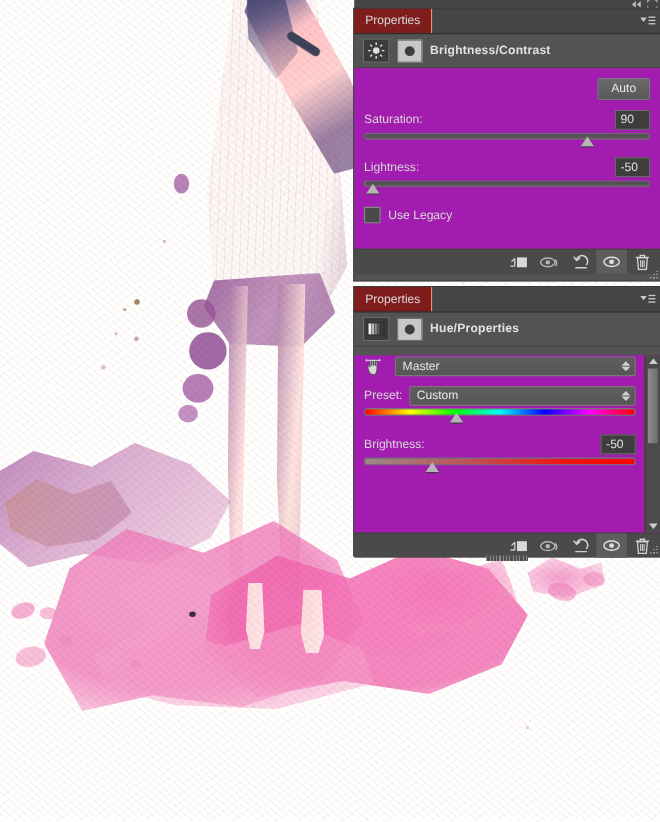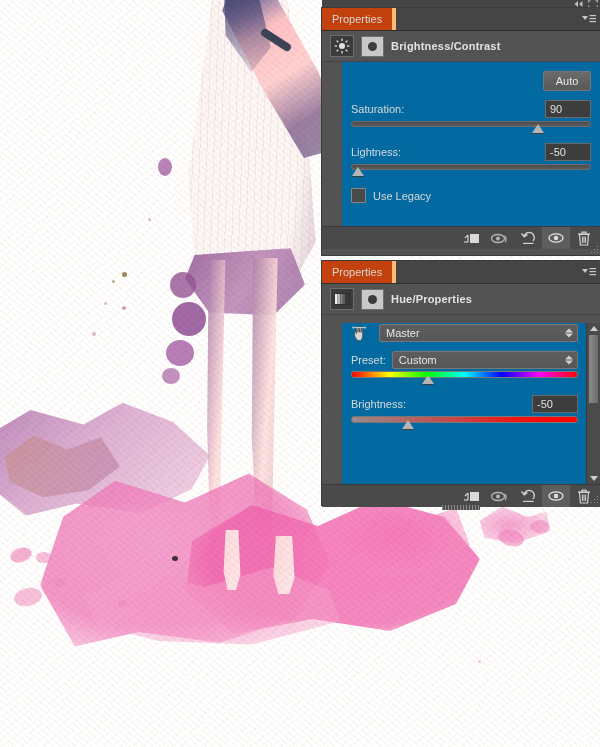--- a/index.html
+++ b/index.html
@@ -125,24 +125,24 @@
     position: relative;
     height: 22px;
     background: #3f3f3f;
     display: flex;
     align-items: stretch;
     border-bottom: 1px solid #2e2e2e;
   }
   .tab {
     padding: 0 10px;
     display: flex; align-items: center;
-    background: #c2410c;
+    background: #7f1d1d;
     color: #d9d9d9;
     font-size: 11px;
-    border-right: 4px solid #fdba74;
+    border-right: 1px solid #fdba74;
     justify-content: flex-end;
   }
   .tabfill { flex: 1; background: #454545; }
   .panel-menu {
     width: 22px;
     display: flex; align-items: center; justify-content: center;
     background: #454545;
   }
   .panel-menu svg { display: block; }
 
@@ -164,23 +164,22 @@
     width: 21px; height: 19px;
     background: #c8c8c8;
     border: 1px solid #6e6e6e;
     display: flex; align-items: center; justify-content: center;
   }
   .mask-dot { width: 9px; height: 9px; border-radius: 50%; background: #3d3d3d; }
   .panel-title { font-size: 11px; font-weight: bold; color: #e2e2e2; letter-spacing: .2px; }
 
   .panel-body {
     position: relative;
-    background: #0369a1;
+    background: #a21caf;
     padding: 0 9px;
-    margin-left: 20px;
   }
 
   .row-label { font-size: 11px; color: #d8d8d8; }
 
   .auto-row { display: flex; justify-content: flex-end; padding-top: 9px; }
   .btn-auto {
     width: 46px; height: 18px;
     background: linear-gradient(#6b6b6b, #585858);
     border: 1px solid #777;
     border-radius: 2px;
@@ -188,21 +187,21 @@
     font-size: 11px;
     display: flex; align-items: center; justify-content: center;
   }
 
   .label-row {
     display: flex; align-items: center; justify-content: space-between;
     height: 20px;
     margin-top: 8px;
   }
   .valbox {
-    width: 46px; height: 18px;
+    width: 32px; height: 18px;
     background: #3d3d3d;
     border: 1px solid #6a6a6a;
     color: #e0e0e0;
     font-size: 11px;
     display: flex; align-items: center;
     padding-left: 4px;
     box-sizing: border-box;
   }
 
   .slider {

